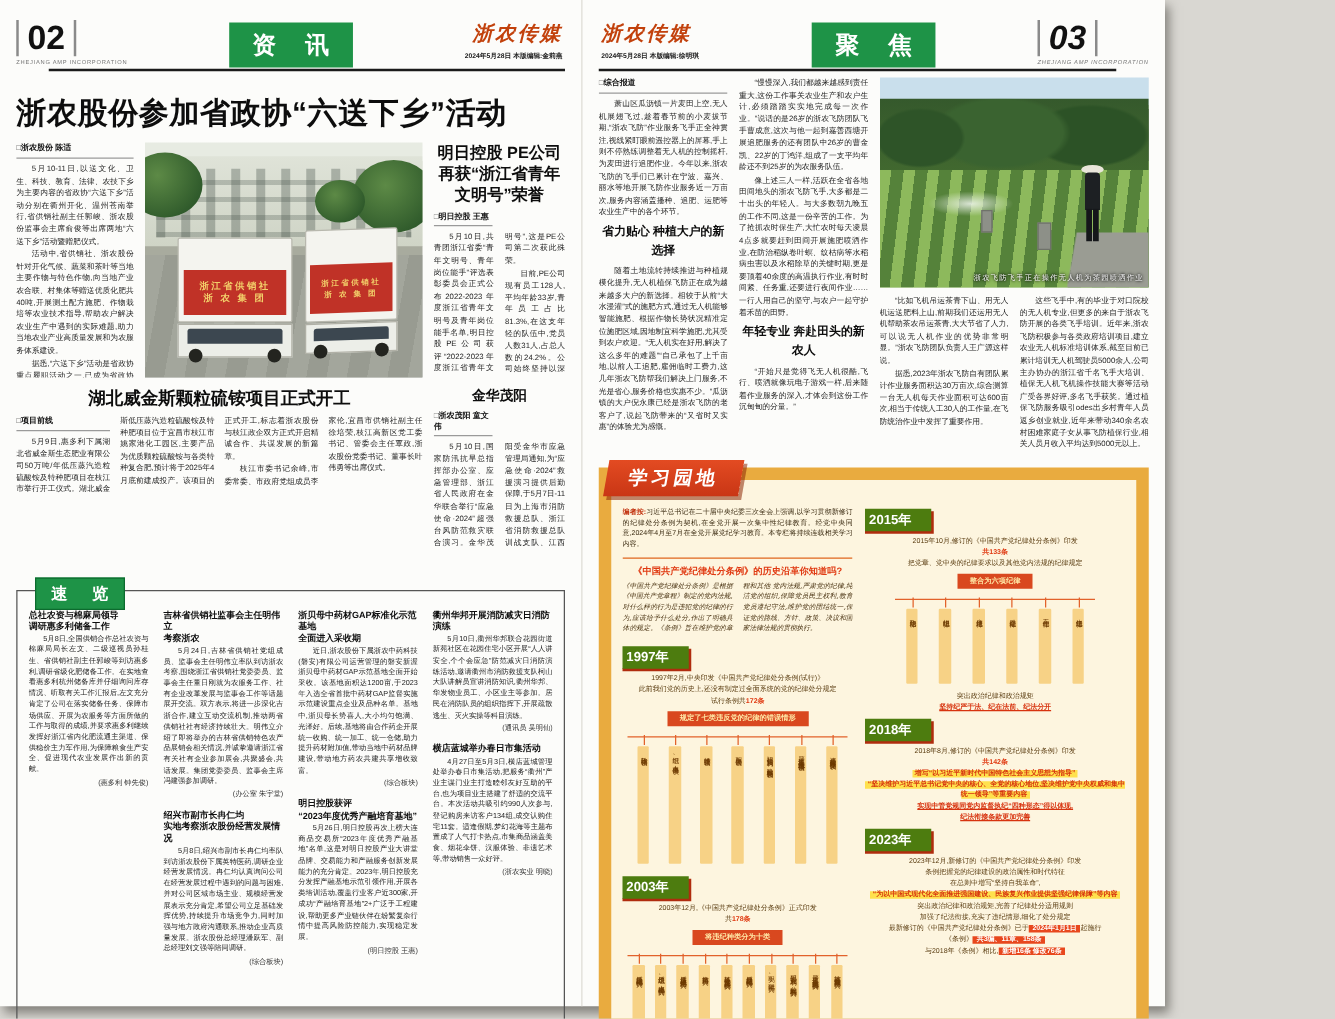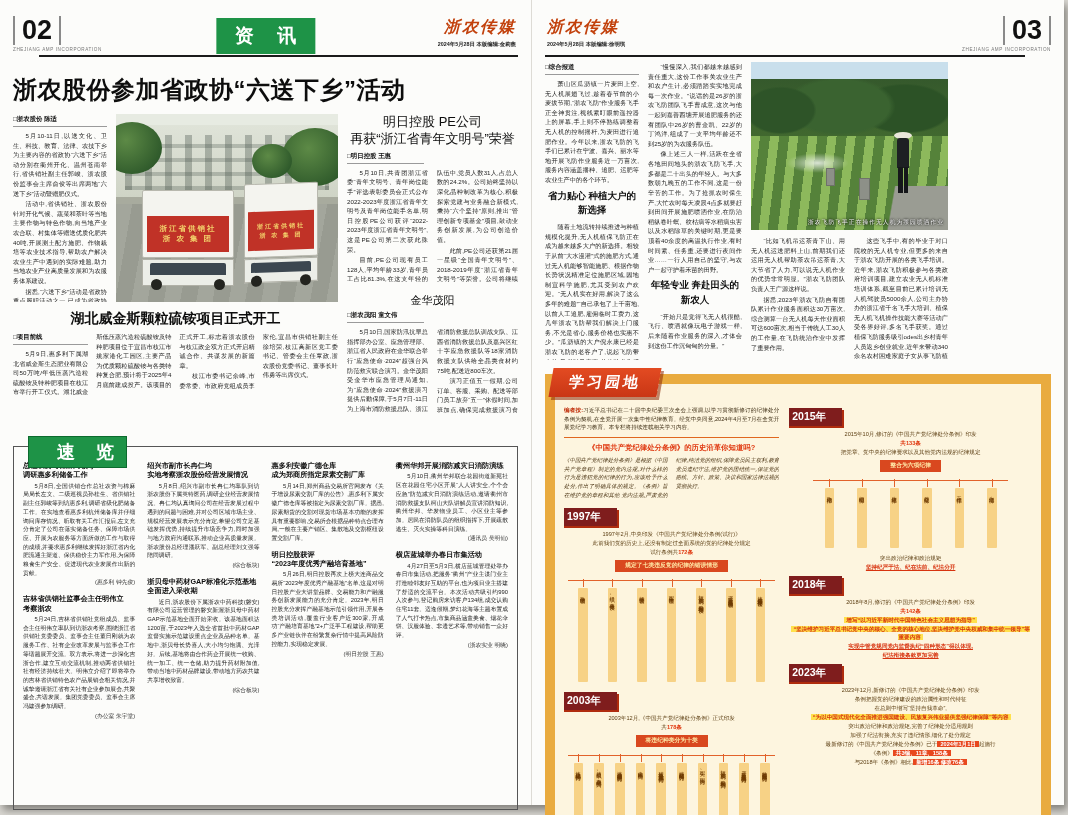--- a/index.html
+++ b/index.html
@@ -1,42 +1,42 @@
 <!DOCTYPE html>
 <html><head>
 <meta charset="utf-8">
 <style>
   html,body{margin:0;padding:0;background:#d9d7d2;font-family:"Liberation Sans",sans-serif;}
   .canvas{width:1068px;height:815px;position:relative;background:#d9d7d2;overflow:hidden;}
-  .spread{position:absolute;left:0;top:0;width:1064px;height:805px;background:#fcfcfa;display:flex;box-shadow:3px 5px 8px rgba(60,58,52,.55);}
+  .spread{position:absolute;left:0;top:0;width:932px;height:805px;background:#fcfcfa;display:flex;box-shadow:3px 5px 8px rgba(60,58,52,.55);}
   .page{width:532px;box-sizing:border-box;padding:16px 13px 8px;position:relative;}
   .page-l{border-right:1px solid #dddbd5;}
   
   .hdr{position:relative;height:46px;}
   .hdr-rule{position:absolute;bottom:5px;height:2px;background:#1b1b1b;}
   .page-l .hdr-rule{left:26px;right:0;}
   .page-r .hdr-rule{left:0;right:26px;}
   .pn-wrap{position:absolute;top:0;}
   .page-l .pn-wrap{left:0;}
-  .page-r .pn-wrap{right:0;text-align:right;}
+  .page-r .pn-wrap{right:0;text-align:left;font-style:italic;}
   .pn{font-size:27px;font-weight:900;line-height:1;color:#111;padding:1px 7px;border-left:2px solid #8a8a8a;border-right:2px solid #8a8a8a;display:inline-block;}
   .pn-en{font-size:4.6px;color:#777;letter-spacing:.6px;margin-top:2px;white-space:nowrap;}
   .secbox{position:absolute;left:50%;transform:translateX(-50%);top:2px;background:#1e9347;color:#fff;font-weight:800;font-size:19px;letter-spacing:9px;padding:5px 10px 5px 19px;z-index:2;}
   .brand{position:absolute;top:1px;}
   .page-l .brand{right:2px;text-align:right;}
   .page-r .brand{left:2px;text-align:left;}
   .brand-logo{font-family:"DejaVu Serif",serif;font-style:italic;font-weight:bold;color:#c2410c;font-size:16px;letter-spacing:2px;}
   .brand-date{font-size:5.4px;font-weight:bold;color:#222;margin-top:3px;}
   
   .h1{font-weight:900;color:#0d0d0d;font-size:24px;letter-spacing:.5px;margin:12px 0 8px;}
   .page-r .h1{text-align:center;}
   .bt{font-size:6.2px;line-height:1.55;color:#1d1d1d;text-align:justify;}
   .bt p{margin:0 0 1px;text-indent:2em;}
   .byline{font-size:6.4px;font-weight:bold;color:#111;border-bottom:1px solid #9a9a9a;padding-bottom:2px;margin-bottom:4px;}
-  .h2{text-align:center;font-weight:400;color:#0d0d0d;line-height:1.3;margin:0 0 4px;}
+  .h2{text-align:center;font-weight:700;color:#0d0d0d;line-height:1.3;margin:0 0 4px;}
   .h2 .t-s{font-size:11px;display:block;}
   .h2 .t-b{font-size:13px;display:block;}
   .cols2{columns:2;column-gap:9px;overflow:hidden;}
   
   .l-main{display:grid;grid-template-columns:94px 222px 1fr;grid-template-rows:188px auto;gap:6px 9px;}
   .lead-col{grid-column:1;grid-row:1;overflow:hidden;}
   .photo-trucks{grid-column:2;grid-row:1;position:relative;overflow:hidden;background:linear-gradient(#e7ebe2 0 8%,#d6dccd 8% 44%,#a8ab9e 44% 48%,#9b9f96 48% 100%);}
   .bldg{position:absolute;left:0;top:6%;width:100%;height:38%;background:linear-gradient(#dfe3d8,#cfd4c6);}
   .bldg:before{content:"";position:absolute;inset:14% 4% 10% 4%;background:repeating-linear-gradient(90deg,rgba(70,82,74,.35) 0 7px,transparent 7px 20px),repeating-linear-gradient(0deg,rgba(70,82,74,.28) 0 4px,transparent 4px 14px);}
   .tree{position:absolute;border-radius:50%;background:radial-gradient(circle at 40% 35%,#5d8a46,#2f5a2b 75%);}
@@ -50,28 +50,28 @@
   .wheel{position:absolute;bottom:-5px;width:11px;height:11px;border-radius:50%;background:#23241f;}
   .r-arts{grid-column:3;grid-row:1/3;overflow:hidden;}
   .wjs{grid-column:1/3;grid-row:2;}
   .wjs-h{font-size:14px;font-weight:900;text-align:center;margin:2px 0 4px;color:#0d0d0d;}
   .wjs-body{columns:4;column-gap:8px;height:88px;overflow:hidden;}
   .art{margin-bottom:7px;}
   .art-body{height:118px;}
   .art-body2{height:96px;}
   
   .sulan{position:relative;border:1px solid #555;margin-top:16px;padding:14px 9px 8px;}
-  .sulan-tag{position:absolute;top:-11px;left:14px;background:#1e9347;color:#fff;font-weight:800;font-size:18px;letter-spacing:8px;padding:3px 4px 3px 28px;border:1px solid #0c6b2e;}
+  .sulan-tag{position:absolute;top:-11px;left:14px;background:#1e9347;color:#fff;font-weight:800;font-size:13px;letter-spacing:8px;padding:3px 4px 3px 12px;border:1px solid #0c6b2e;}
   .sulan-cols{columns:4;column-gap:12px;height:340px;overflow:hidden;font-size:5.8px;}
   .s-item{break-inside:avoid;margin-bottom:7px;}
   .s-t{font-weight:800;font-size:7.2px;line-height:1.3;color:#0e0e0e;margin-bottom:2px;white-space:pre-line;}
   .s-x{text-align:justify;line-height:1.5;color:#222;text-indent:2em;}
   .s-s{text-align:right;color:#333;margin-top:1px;}
   
-  .r-main{display:grid;grid-template-columns:repeat(5,1fr);grid-template-rows:168px auto;gap:6px 9px;height:298px;}
+  .r-main{display:grid;grid-template-columns:repeat(4,1fr);grid-template-rows:168px auto;gap:6px 9px;height:298px;}
   .rc{overflow:hidden;}
   .rc1{grid-column:1;grid-row:1/3;}
   .rc2{grid-column:2;grid-row:1/3;}
   .photo-tea{grid-column:3/5;grid-row:1;position:relative;overflow:hidden;background:linear-gradient(#c9dfec 0 13%,#9fb98d 13% 15%,#48663a 15% 40%,#7fae52 40%);}
   .rc3{grid-column:3;grid-row:2;}
   .rc4{grid-column:4;grid-row:2;}
   .sub{font-weight:800;font-size:9.5px;text-align:center;margin:4px 0;color:#0d0d0d;}
   .treeband{position:absolute;top:10%;left:0;width:100%;height:34%;background:radial-gradient(ellipse 60px 40px at 15% 55%,#2e5428 55%,transparent 60%),radial-gradient(ellipse 90px 48px at 45% 48%,#3a6330 55%,transparent 62%),radial-gradient(ellipse 80px 42px at 78% 52%,#2c5226 55%,transparent 60%),linear-gradient(#35592c,#41682f);}
   .tearows{position:absolute;left:0;bottom:0;width:100%;height:56%;background:repeating-linear-gradient(97deg,#8db95c 0 9px,#55823a 9px 19px);}
   .teamist{position:absolute;left:18%;bottom:34%;width:32%;height:12%;background:radial-gradient(ellipse at center,rgba(240,245,238,.85),rgba(240,245,238,0) 70%);}
@@ -87,21 +87,21 @@
   .xx-in{background:#fdf5df;padding:8px 9px 6px;position:relative;min-height:352px;box-sizing:border-box;}
   .xx-banner{position:absolute;top:-16px;left:-4px;background:linear-gradient(#e34b22,#c93615);color:#fff;font-weight:900;font-size:15px;letter-spacing:3px;padding:5px 18px;transform:skewX(-10deg);box-shadow:3px 3px 0 rgba(140,40,5,.55);z-index:3;}
   .xx-cols{display:flex;gap:10px;margin-top:14px;}
   .xx-left{width:47%;overflow:hidden;}
   .xx-right{width:53%;overflow:hidden;}
   .xx-note{font-size:5.6px;line-height:1.55;color:#3a2a10;text-align:justify;}
   .xx-note b{color:#c2330f;}
   .xx-hr{border:none;border-top:1.5px solid #e0671f;margin:5px 0;}
   .xx-qtitle{color:#e03a12;font-weight:800;font-size:7.4px;text-align:center;margin:3px 0;}
   .xx-intro{columns:2;column-gap:8px;font-family:"DejaVu Serif",serif;font-style:italic;font-size:5.4px;line-height:1.6;color:#4a3312;text-align:justify;margin-bottom:5px;}
-  .yr{background:#7f1d1d;color:#fff;font-weight:900;font-size:10.5px;padding:2px 16px 2px 7px;display:inline-block;box-shadow:2px 2px 0 #b02c0e;margin:4px 0 4px -4px;}
+  .yr{background:#4d7c0f;color:#fff;font-weight:900;font-size:10.5px;padding:2px 16px 2px 7px;display:inline-block;box-shadow:2px 2px 0 #b02c0e;margin:4px 0 4px -4px;}
   .xl{font-size:5.6px;line-height:1.6;text-align:center;color:#5a3c10;}
   .xl .rd{color:#e03a12;font-weight:bold;}
   .xl .hl{background:#ffe14d;color:#d7330f;font-weight:bold;padding:0 2px;}
   .xl .chip{background:#e8481e;color:#fff;font-weight:bold;padding:0 3px;}
   .xl .rdu{color:#d7330f;font-weight:bold;text-decoration:underline;}
   .clabel{background:#d9481f;color:#ffe8a6;font-size:5.8px;font-weight:bold;width:max-content;max-width:92%;margin:3px auto 0;padding:1.5px 10px;text-align:center;}
   .crow{display:flex;justify-content:space-around;align-items:flex-start;border-top:1.5px solid #e2622b;margin:8px 4px 6px;padding-top:7px;}
   .vi{writing-mode:vertical-rl;background:#f7d286;color:#6d3a02;font-size:5.2px;line-height:1.25;padding:4px 1.5px;border-radius:1px;position:relative;letter-spacing:.5px;}
   .vi:before{content:"";position:absolute;top:-8.5px;left:50%;width:1px;height:8px;background:#e2622b;}
   .h97{height:86px;}
@@ -228,25 +228,20 @@
               <div class="s-x">5月8日,绍兴市副市长冉仁均率队到访浙农股份下属英特医药,调研企业经营发展情况。冉仁均认真询问公司在经营发展过程中遇到的问题与困难,并对公司区域市场主业、规模经营发展表示充分肯定,希望公司立足基础发挥优势,持续提升市场竞争力,同时加强与地方政府沟通联系,推动企业高质量发展。浙农股份总经理潘跃军、副总经理刘文强等陪同调研。</div>
               <div class="s-s">(综合板块)</div>
             </div>
         <div class="s-item">
               <div class="s-t">浙贝母中药材GAP标准化示范基地
 全面进入采收期</div>
               <div class="s-x">近日,浙农股份下属浙农中药科技(磐安)有限公司运营管理的磐安新渥浙贝母中药材GAP示范基地全面开始采收。该基地面积达1200亩,于2023年入选全省首批中药材GAP监督实施示范建设重点企业及品种名单。基地中,浙贝母长势喜人,大小均匀饱满、光泽好。后续,基地将由合作药企开展统一收购、统一加工、统一仓储,助力提升药材附加值,带动当地中药材品牌建设,带动地方药农共建共享增收致富。</div>
               <div class="s-s">(综合板块)</div>
             </div>
         <div class="s-item">
-              <div class="s-t">惠多利安徽广德仓库
-成为郑商所指定尿素交割厂库</div>
-              <div class="s-x">5月14日,郑州商品交易所官网发布《关于增设尿素交割厂库的公告》,惠多利下属安徽广德仓库等被指定为尿素交割厂库。据悉,尿素期货的交割对现货市场基本功能的发挥具有重要影响,交易所会根据品种特点合理布局,一般在主要产销区、集散地及交割枢纽设置交割厂库。</div>
-            </div>
-        <div class="s-item">
               <div class="s-t">明日控股获评
 “2023年度优秀产融培育基地”</div>
               <div class="s-x">5月26日,明日控股再次上榜大连商品交易所“2023年度优秀产融基地”名单,这是对明日控股产业大讲堂品牌、交易能力和产融服务创新发展能力的充分肯定。2023年,明日控股充分发挥产融基地示范引领作用,开展各类培训活动,覆盖行业客户近300家,开成功“产融培育基地”2+广泛手工程建设,帮助更多产业链伙伴在纷繁复杂行情中提高风险防控能力,实现稳定发展。</div>
               <div class="s-s">(明日控股 王惠)</div>
             </div>
         <div class="s-item">
               <div class="s-t">衢州华邦开展消防减灾日消防演练</div>
               <div class="s-x">5月10日,衢州华邦联合花园街道新苑社区在花园住宅小区开展“人人讲安全,个个会应急”防范减灾日消防演练活动,邀请衢州市消防救援支队柯山大队讲解员宣讲消防知识,衢州华邦、华发物业员工、小区业主等参加。居民在消防队员的组织指挥下,开展疏散逃生、灭火实操等科目演练。</div>
               <div class="s-s">(通讯员 吴明仙)</div>
             </div>
@@ -260,20 +255,21 @@
     </div>
   </div>
 
   <div class="page page-r">
     <div class="hdr">
       <div class="hdr-rule"></div>
       <div class="brand">
         <div class="brand-logo">浙农传媒</div>
         <div class="brand-date">2024年5月28日  本版编辑:徐明琪</div>
       </div>
+      <div class="secbox">聚 焦</div>
       <div class="pn-wrap">
         <div class="pn">03</div>
         <div class="pn-en">ZHEJIANG AMP INCORPORATION</div>
       </div>
     </div>
 
 
     <div class="r-main">
       <div class="rc rc1 bt">
         <div class="byline">□综合报道</div>

